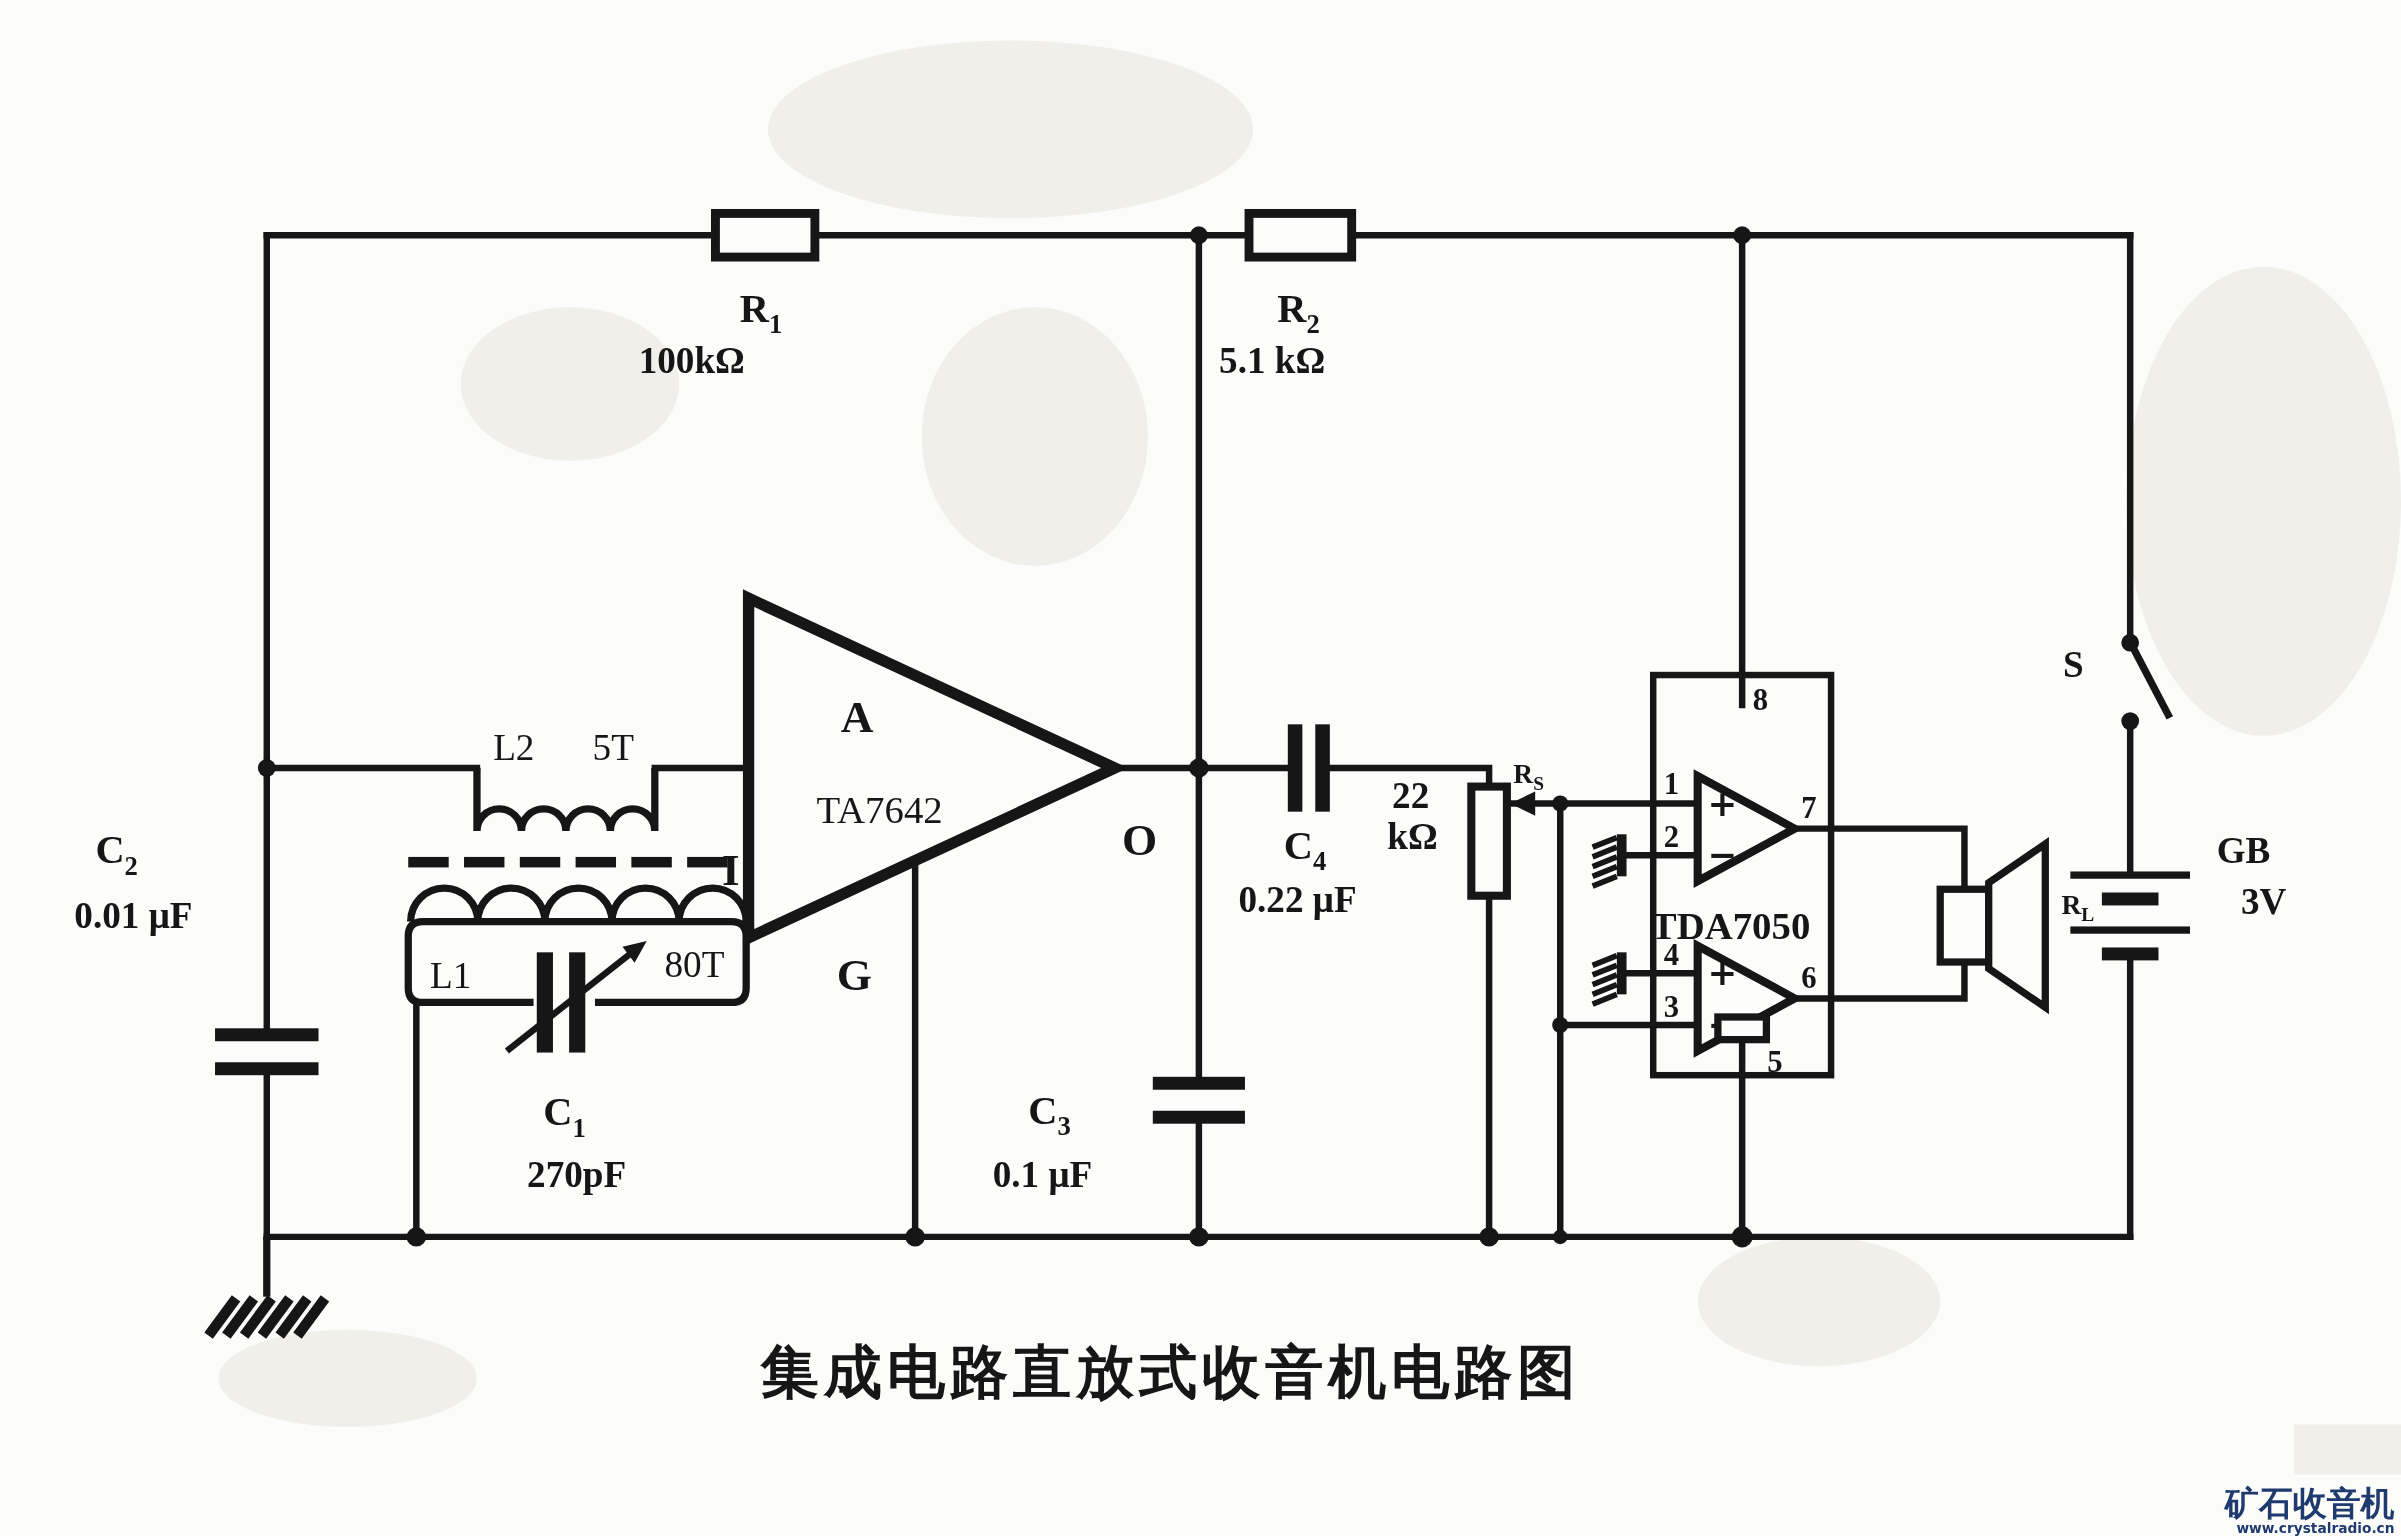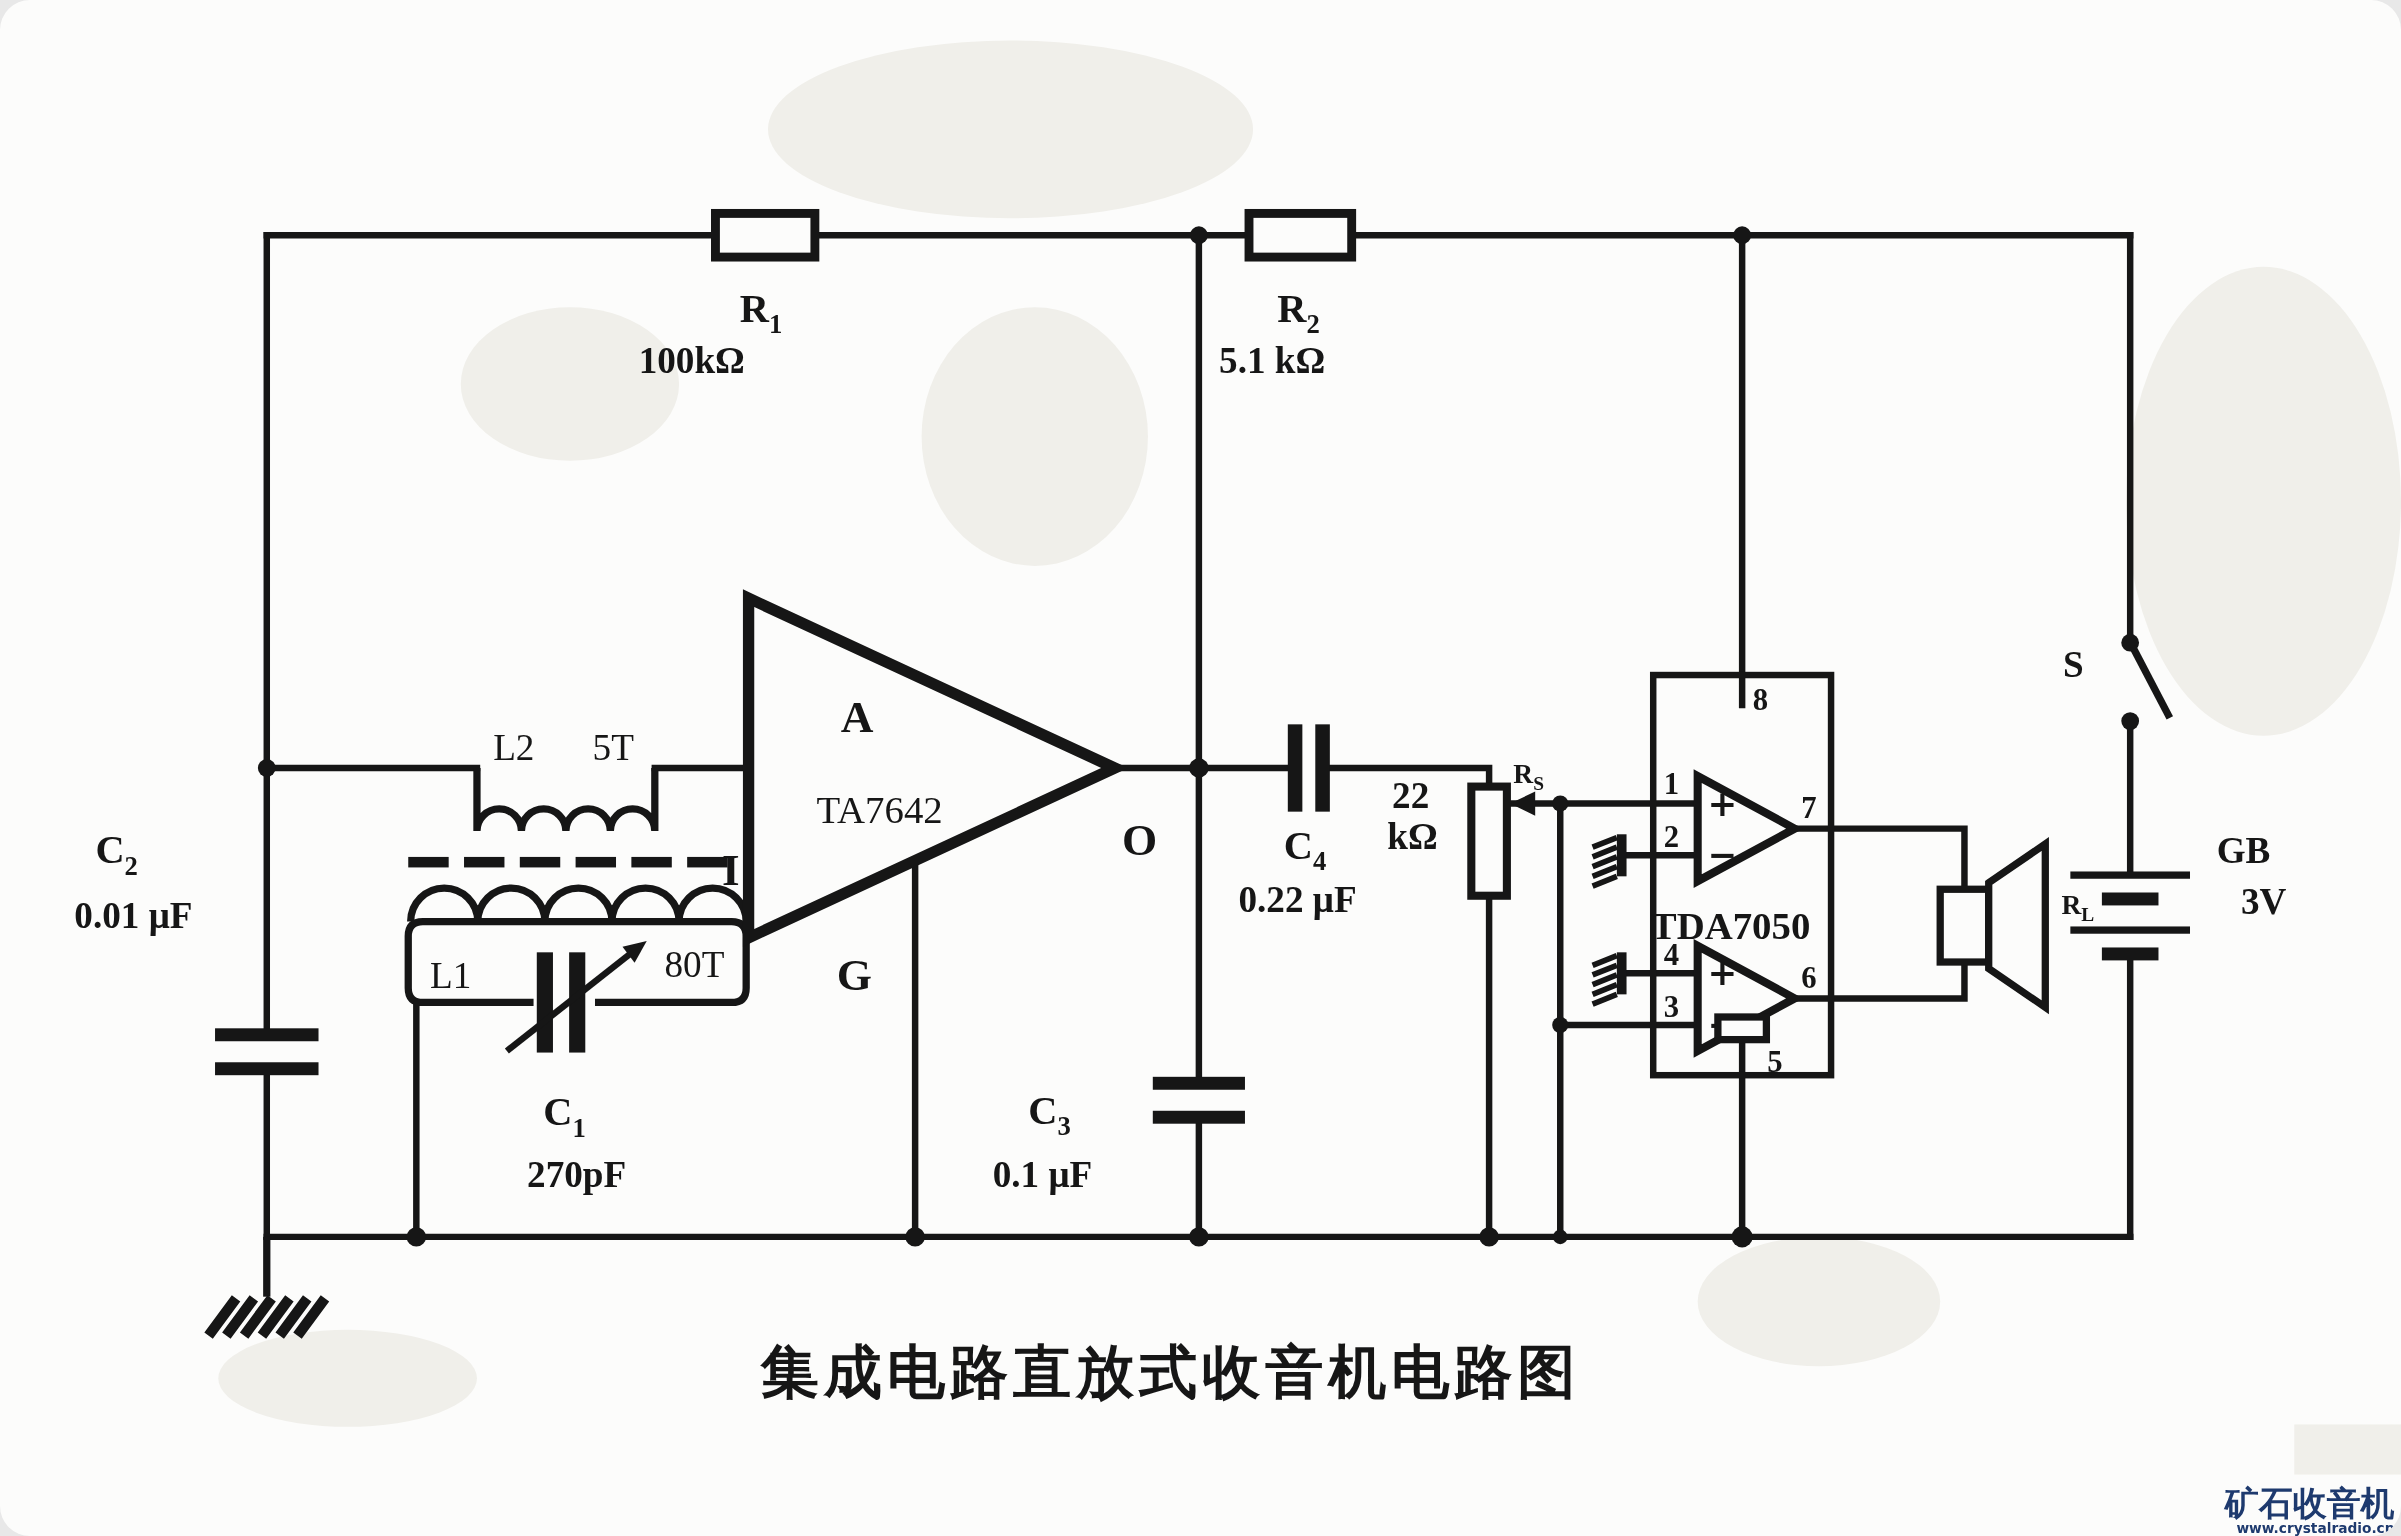--- a/index.html
+++ b/index.html
@@ -1,16 +1,16 @@
 <!DOCTYPE html>
 <html style="font-size:13px"><head>
 <meta charset="utf-8">
 <style>
   html,body{margin:0;padding:0;background:#e8e8e8;}
-  #page{width:2401px;height:1536px;background:#fcfcfb;position:relative;overflow:hidden;border-radius:30px;}
+  #page{width:2401px;height:1536px;background:#fcfcfb;position:relative;overflow:hidden;}
   svg{display:block;}
   .ink-stroke{stroke:#161616;fill:none;}
   .ink-fill{fill:#161616;stroke:none;}
   .paper-fill{fill:#fcfcfb;}
   .blotch{fill:#f0efea;}
   text{fill:#161616;font-family:"Liberation Serif","DejaVu Serif",serif;}
   .lbl{font-size:46px;}
   .lbl-b{font-size:46px;font-weight:bold;}
   .ref{font-size:50px;font-weight:bold;}
   .sub{font-size:33px;font-weight:bold;}

